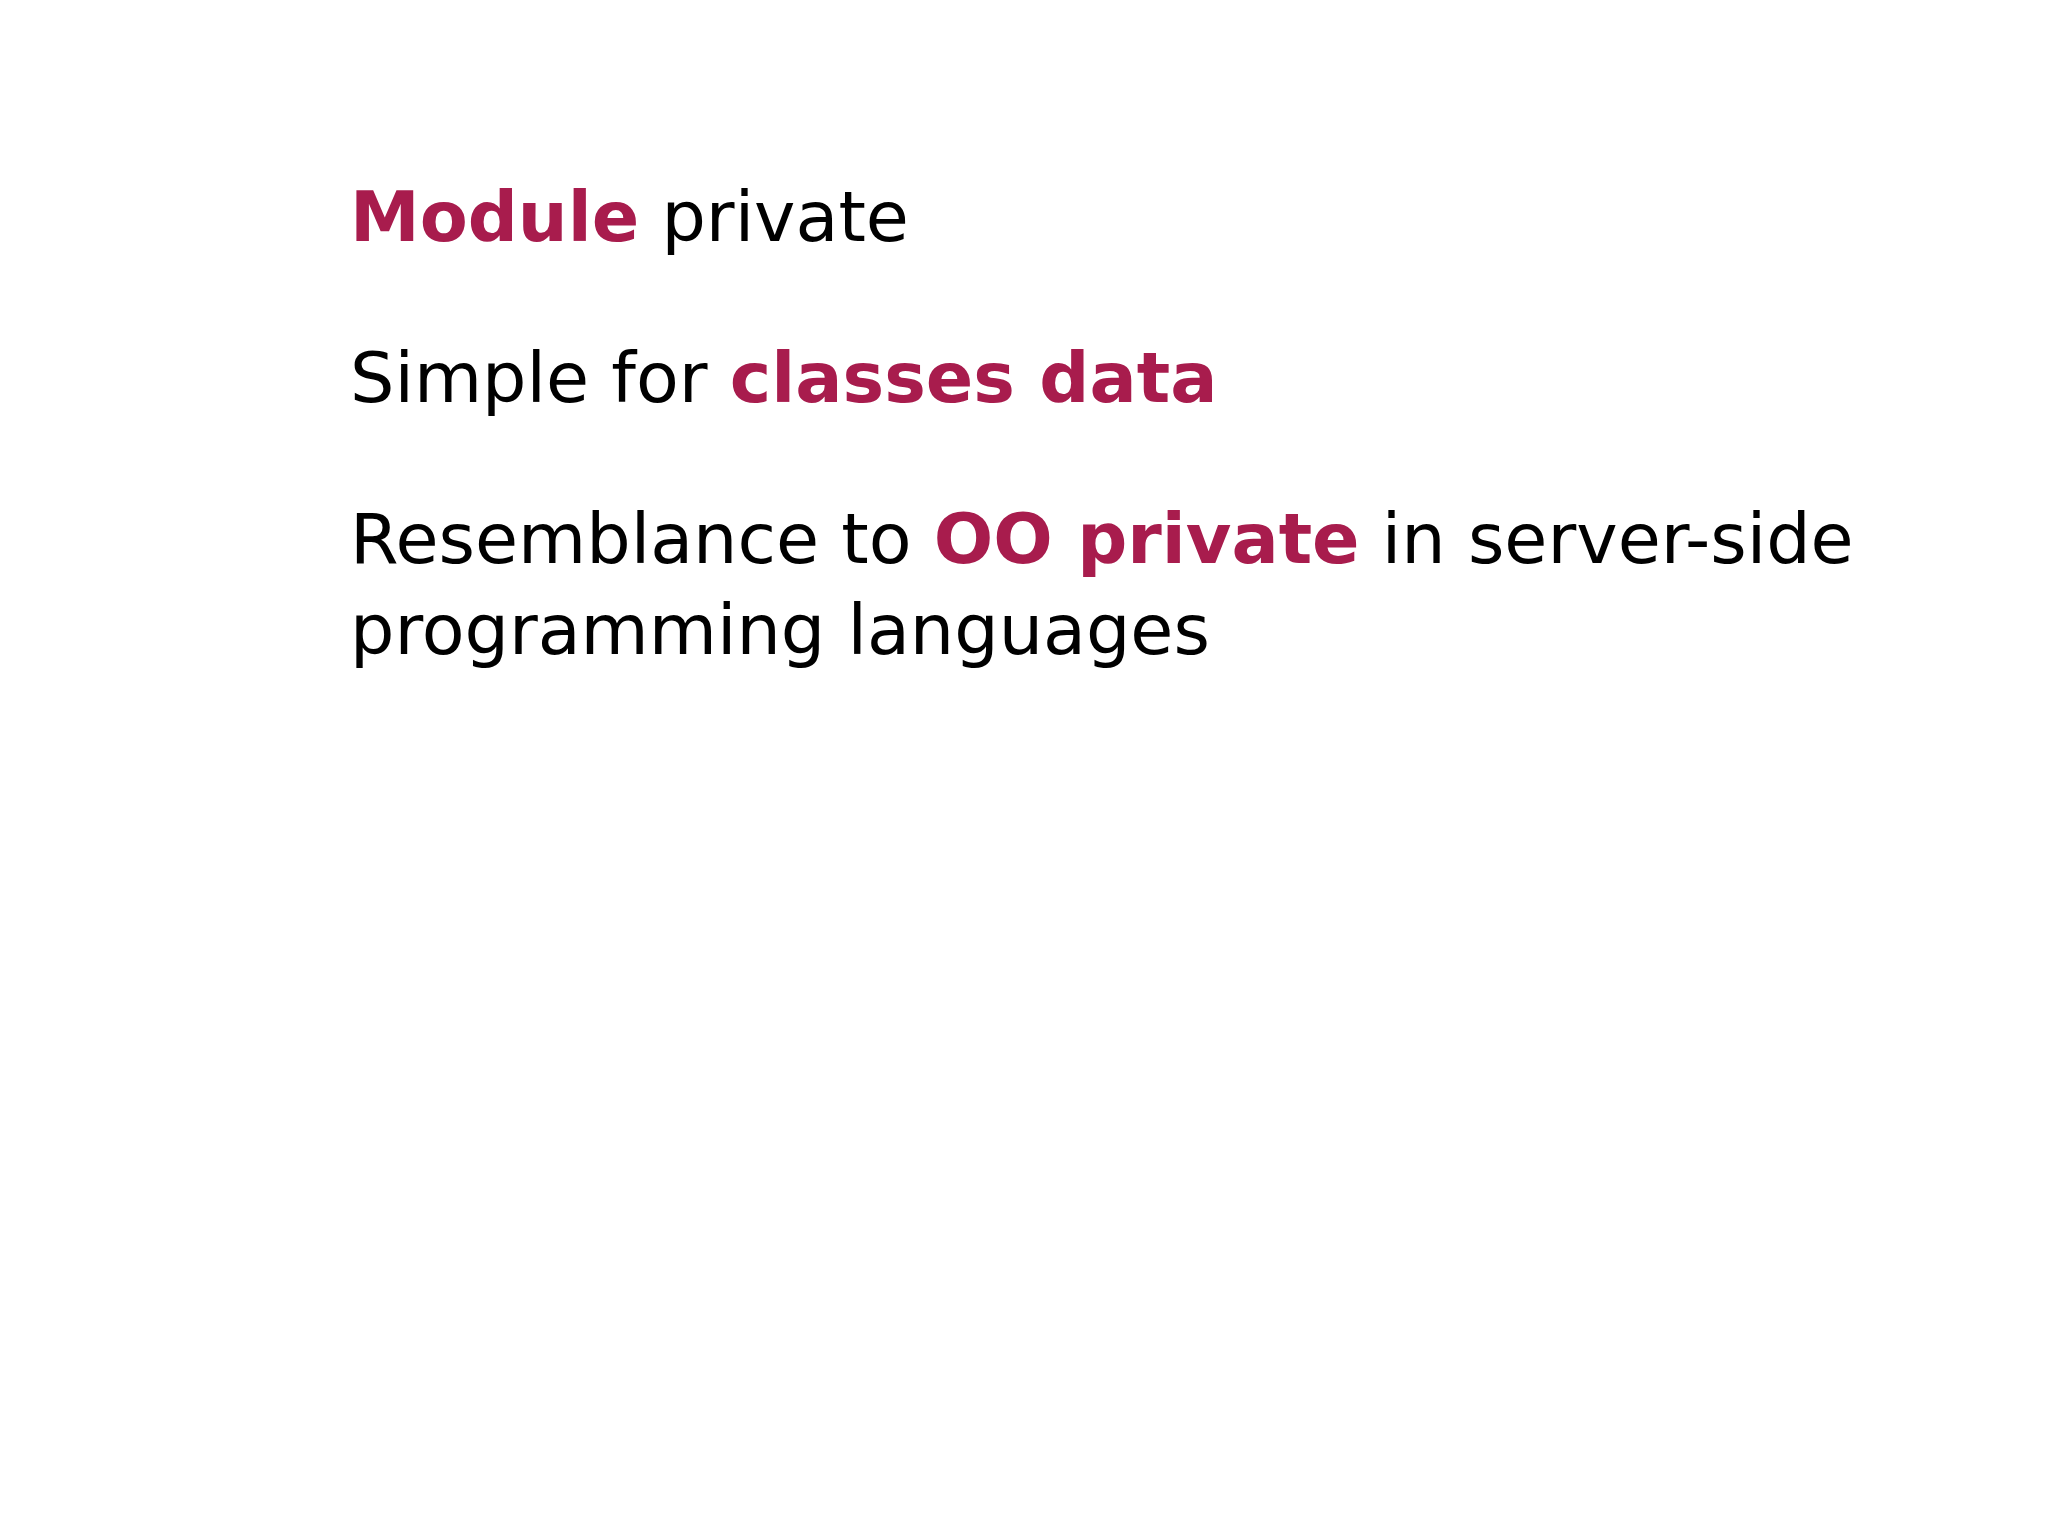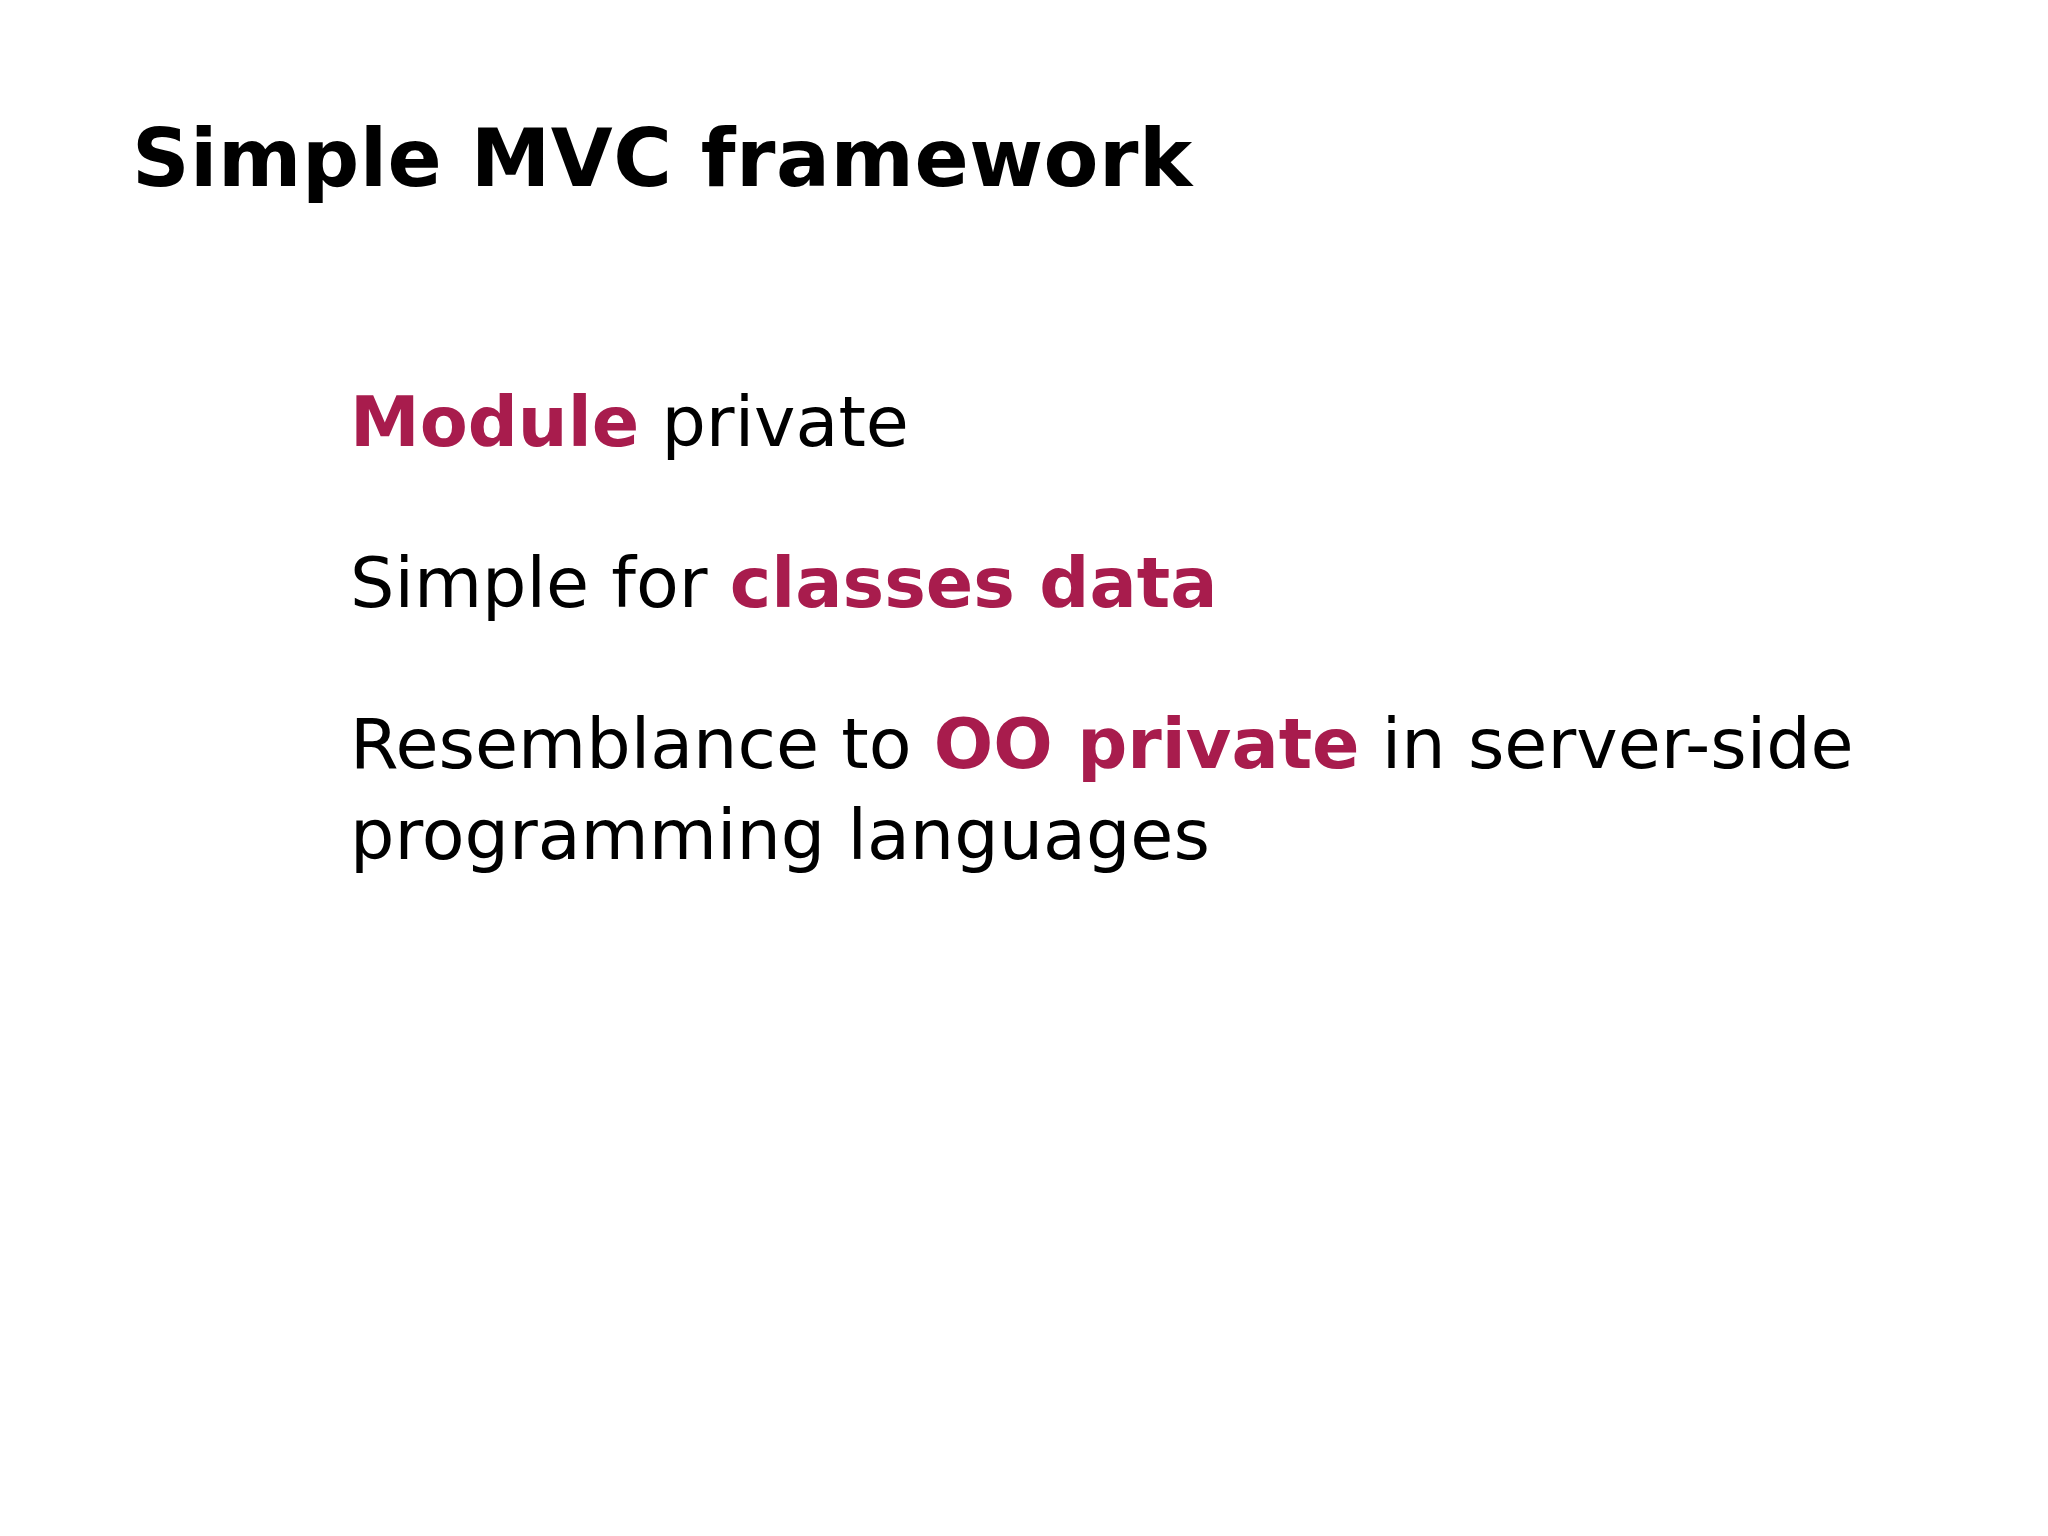--- a/index.html
+++ b/index.html
@@ -36,19 +36,18 @@
   }
   .bullet .em {
     color: var(--accent, #a81c4d);
     font-weight: bold;
   }
 </style>
 </head>
 <body>
 
 <div class="slide">
-  <h1 class="title">Simple MVC framework</h1>
   <div class="bullets">
       <p class="bullet"><span class="em">Module</span><span class="plain"> private</span></p>
       <p class="bullet"><span class="plain">Simple for </span><span class="em">classes data</span></p>
       <p class="bullet"><span class="plain">Resemblance to </span><span class="em">OO private</span><span class="plain"> in server-side programming languages</span></p>
     </div>
 </div>
 
 </body></html>

